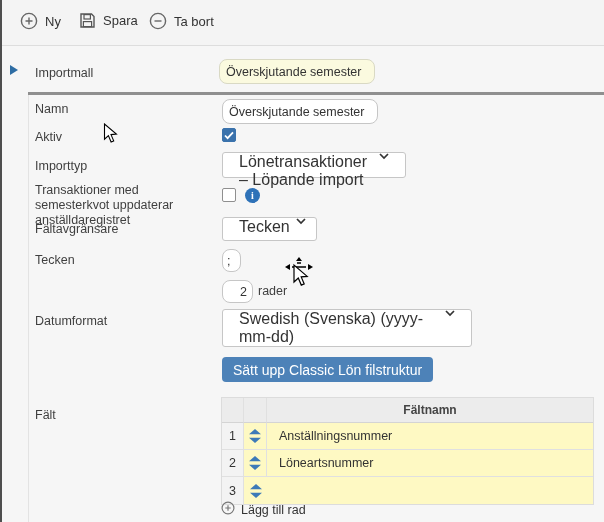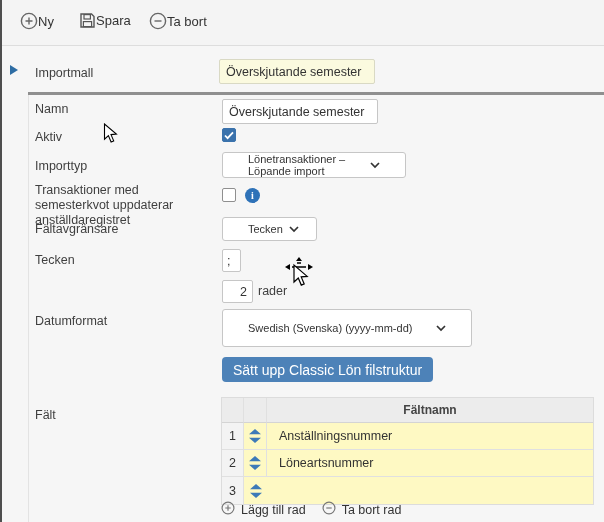--- a/index.html
+++ b/index.html
@@ -4,34 +4,34 @@
 <style>
   * { margin:0; padding:0; box-sizing:border-box; }
   html,body { width:604px; height:522px; }
   body { font-family:"Liberation Sans", sans-serif; font-size:13px; color:#333; background:#f6f6f6; }
   .stage { position:relative; width:604px; height:522px; overflow:hidden; background:#f6f6f6; }
 
   .left-edge { position:absolute; left:0; top:0; width:2px; height:522px; background:#4e4e4e; }
 
   
   .toolbar { position:absolute; left:2px; top:0; right:0; height:46px; background:#f4f4f4; border-bottom:1px solid #ddd; }
-  .tool-btn { position:absolute; top:12px; display:inline-flex; align-items:center; cursor:default; color:#333; font-size:13px; }
+  .tool-btn { position:absolute; top:12px; display:inline-flex; align-items:center; gap:7px; cursor:default; color:#333; font-size:13px; }
   .tool-btn svg { display:block; }
 
   
   .expander { position:absolute; left:10px; top:65px; width:0; height:0; border-left:8px solid #2e6da4; border-top:5px solid transparent; border-bottom:5px solid transparent; }
   .lbl { position:absolute; left:35px; color:#3f3f3f; font-size:12.5px; }
-  .txt-input { position:absolute; border:1px solid #c6c6c6; background:#fff; height:25px; font-family:"Liberation Sans",sans-serif; font-size:12.5px; color:#333; padding:0 6px; border-radius:2px; outline:none; }
+  .txt-input { position:absolute; border:1px solid #c6c6c6; background:#fff; height:25px; font-family:"Liberation Sans",sans-serif; font-size:12.5px; color:#333; padding:0 6px; border-radius:8px; outline:none; }
   .hl { background:#fbfadf; border-color:#d9d9c4; }
 
   .separator { position:absolute; left:28px; right:0; top:92px; height:3px; background:#8f8f8f; }
   .panel-border { position:absolute; left:28px; top:95px; height:427px; width:1px; background:#e3e3e3; }
 
   
-  .select { position:absolute; background:#fff; border:1px solid #c6c6c6; border-radius:3px; display:flex; align-items:center; justify-content:space-between; padding:0 25px; font-size:11px; color:#333; cursor:default; }
+  .select { position:absolute; background:#fff; border:1px solid #c6c6c6; border-radius:3px; display:flex; justify-content:space-between; padding:0 16px; font-size:16px; color:#333; cursor:default; }
   .select svg { flex:0 0 auto; margin-left:6px; }
 
   
   .checkbox { position:absolute; width:14px; height:14px; border-radius:2px; }
   .checkbox.checked { background:#3a72ac; border:1px solid #3a72ac; display:flex; align-items:center; justify-content:center; }
   .checkbox.unchecked { background:#fff; border:1px solid #8f8f8f; }
 
   .info-icon { position:absolute; width:15px; height:15px; border-radius:50%; background:#2e72b8; color:#fff; font-size:10px; font-weight:bold; display:flex; align-items:center; justify-content:center; font-family:"Liberation Serif",serif; }
 
   .suffix { position:absolute; color:#3f3f3f; font-size:12.5px; }
@@ -188,29 +188,20 @@
   <div class="tbl-footer">
     <div class="foot-btn">
       <span>
         <svg width="14" height="14" viewBox="0 0 18 18">
             <circle cx="9" cy="9" r="7.6" fill="none" stroke="#777" stroke-width="1.5"></circle>
             <path d="M9 5.5v7M5.5 9h7" stroke="#777" stroke-width="1.5"></path>
           </svg>
       </span>
       <span>Lägg till rad</span>
     </div>
-    <div class="foot-btn">
-      <span>
-        <svg width="14" height="14" viewBox="0 0 18 18">
-            <circle cx="9" cy="9" r="7.6" fill="none" stroke="#777" stroke-width="1.5"></circle>
-            <path d="M5.5 9h7" stroke="#777" stroke-width="1.5"></path>
-          </svg>
-      </span>
-      <span>Ta bort rad</span>
-    </div>
   </div>
 
   <svg class="cursor" style="left:103px; top:123px;" width="16" height="22" viewBox="0 0 16 22">
     <path d="M1.5 1l0 15.2 3.9-3.6 2.7 6.4 2.6-1.1-2.7-6.3 5.4-.5z" fill="#fff" stroke="#000" stroke-width="1.1"></path>
   </svg>
   <svg class="cursor" style="left:282px; top:256px;" width="34" height="38" viewBox="0 0 34 38">
     <path d="M15 7h4M10 11h14" stroke="#000" stroke-width="1.6"></path>
     <path d="M17 1l3 4h-6z" fill="#000"></path>
     <path d="M3 11l5-3v6z" fill="#000"></path>
     <path d="M31 11l-5-3v6z" fill="#000"></path>

